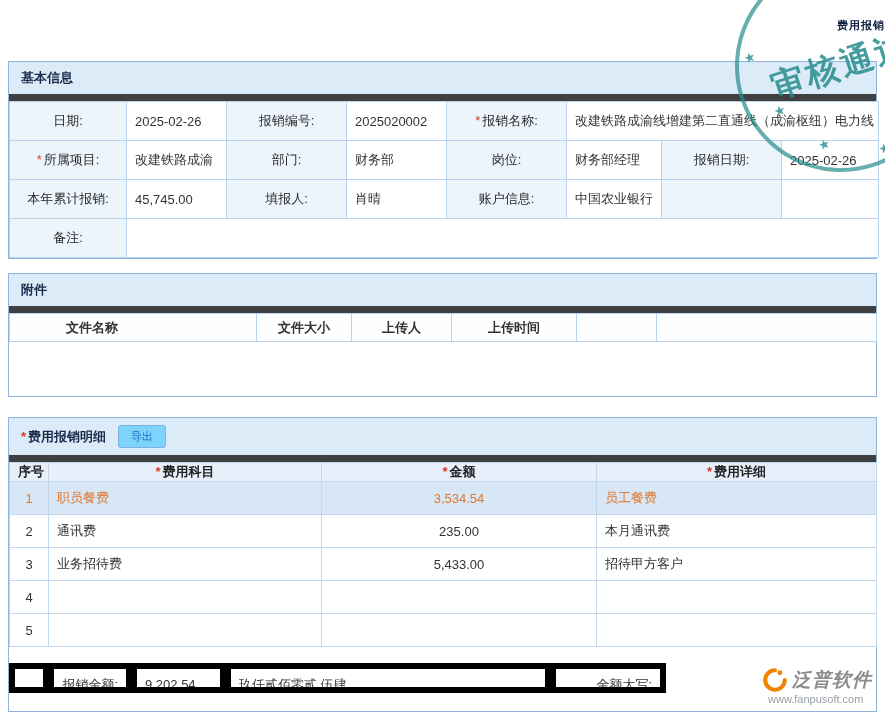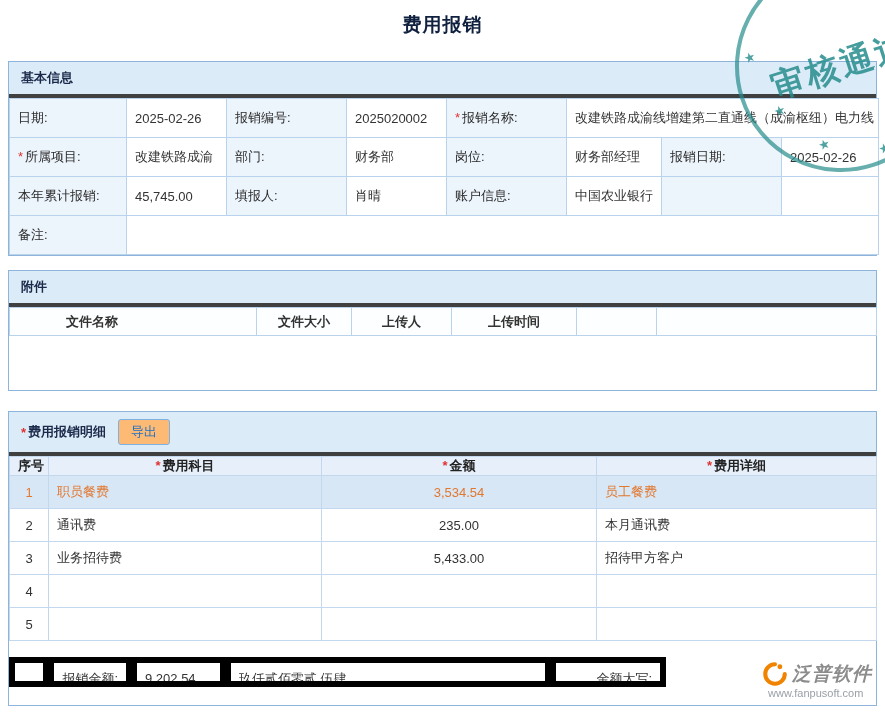--- a/index.html
+++ b/index.html
@@ -4,21 +4,21 @@
 <style>
   * { box-sizing: border-box; }
   html,body { margin:0; padding:0; }
   body {
     width:885px; height:714px; position:relative; overflow:hidden;
     background:#ffffff; color:#333;
     font-family:"Liberation Sans","DejaVu Sans",sans-serif;
     font-size:13px;
   }
   .page-title {
-    text-align:center; font-size:19px; font-weight:bold; color:#10203f;
+    text-align:right; font-size:11px; font-weight:bold; color:#10203f;
     margin:13px 0 0 0; line-height:24px; letter-spacing:1px;
   }
   
   .stamp {
     position:absolute; top:-40px; right:-62px; width:212px; height:212px;
     border:4px solid rgba(38,140,140,.7); border-radius:50%;
     transform:rotate(-18deg); z-index:5; pointer-events:none;
   }
   .stamp-text {
     position:absolute; top:50%; left:50%; transform:translate(-50%,-50%);
@@ -29,38 +29,38 @@
   .stamp .s1 { left:12px;  top:58px; }
   .stamp .s2 { left:24px;  top:118px; }
   .stamp .s3 { left:56px;  top:164px; }
   .stamp .s4 { left:112px; top:186px; }
   
   .panel { margin:0 8px; border:1px solid #8fb4dc; background:#fff; }
   .p1 { margin-top:24px; }
   .p2 { margin-top:14px; }
   .p3 { margin-top:20px; }
   .section-bar {
-    background:#dcebf8; border-bottom:4px solid #404040;
+    background:#dcebf8; border-bottom:7px solid #404040;
     padding:7px 12px; font-weight:bold; color:#1b2a4a; font-size:13px;
     display:flex; align-items:center;
   }
   table { border-collapse:collapse; width:100%; table-layout:fixed; }
   td { border:1px solid #b9d3ec; height:39px; padding:0 8px; overflow:hidden; white-space:nowrap; }
-  .lbl { background:#ecf4fc; text-align:left; color:#2b2b2b; }
+  .lbl { background:#ecf4fc; text-align:center; color:#2b2b2b; }
   .val { background:#ffffff; text-align:left; }
   .req { color:#e03131; margin-right:2px; }
   
   .att-h td { background:#fdfeff; font-weight:bold; height:28px; text-align:center; }
   .att-h td.first { text-align:left; padding-left:56px; }
   .att-blank { height:54px; background:#fff; }
   
   .det-bar .export-btn {
-    margin-left:12px; padding:3px 12px; background:#fdba74;
+    margin-left:12px; padding:3px 12px; background:#7dd3fc;
     border:1px solid #7fb0e0; border-radius:3px; color:#1f6fc4;
-    font-size:13px; font-family:inherit; cursor:pointer; font-weight:normal;
+    font-size:11px; font-family:inherit; cursor:pointer; font-weight:normal;
   }
   .det td { border:1px solid #c3d8ee; height:33px; }
   .det .det-h td { background:#e7f0fa; font-weight:bold; text-align:center; height:15px; color:#222; }
   .det .c-no { text-align:center; padding:0 2px; }
   .det .c-amt { text-align:center; }
   .det tr.hl td { background:#d7e7f6; color:#e2772e; }
   
   .det-footer { display:flex; align-items:flex-start; margin:16px 0 6px 0; }
   .f-cell {
     border:6px solid #000000; height:30px; line-height:32px; padding:0 8px;

